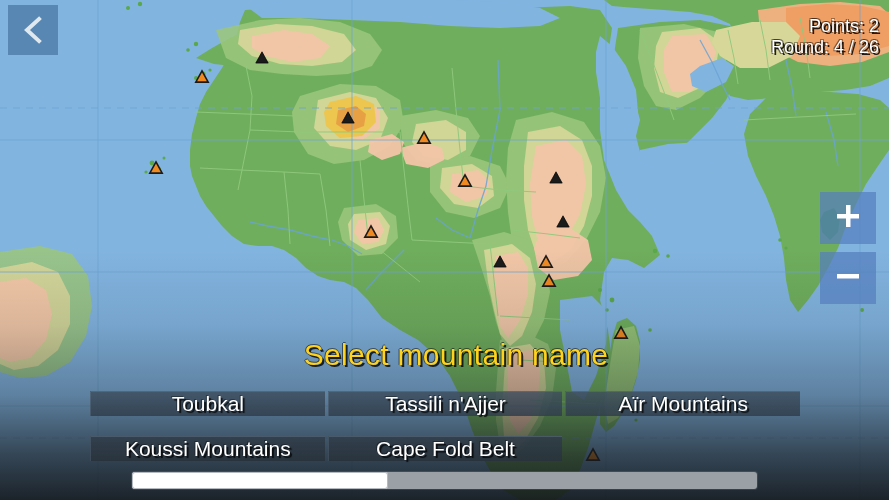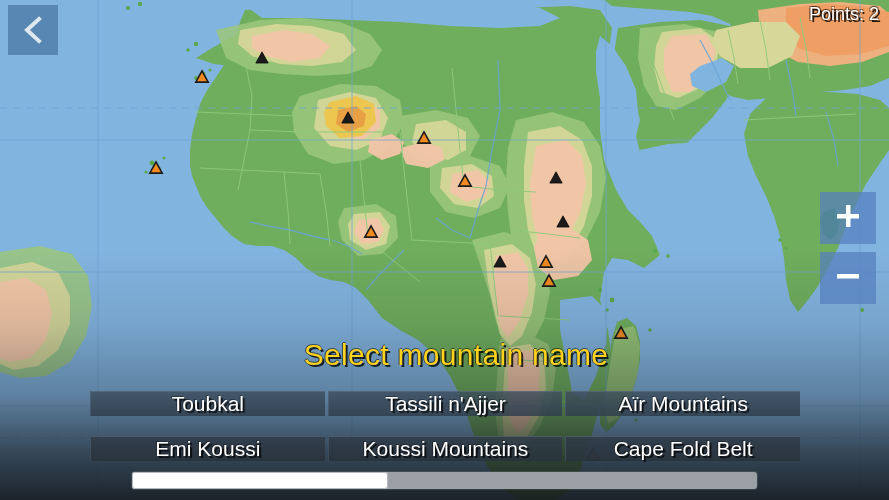--- a/index.html
+++ b/index.html
@@ -22,21 +22,21 @@
   
   #backbtn{position:absolute;left:8px;top:5px;width:50px;height:50px;
     background:rgba(70,118,160,.72);display:flex;align-items:center;justify-content:center;cursor:pointer;}
   #backbtn svg{display:block;}
   #timer{position:absolute;left:60px;top:6px;font-size:27px;color:#fff;
     font-family:"Liberation Sans Narrow","Liberation Sans",sans-serif;
     letter-spacing:.5px;
     text-shadow:2px 2px 0 rgba(0,0,0,.85),-1px -1px 0 rgba(0,0,0,.45),1px -1px 0 rgba(0,0,0,.45),-1px 1px 0 rgba(0,0,0,.45);}
 
   
-  #stats{position:absolute;right:10px;top:4px;text-align:right;line-height:1.18;}
+  #stats{position:absolute;right:10px;top:16px;text-align:right;line-height:1.18;}
   #stats div{color:#fff;font-size:18px;font-family:"Liberation Sans Narrow","Liberation Sans",sans-serif;
     text-shadow:2px 2px 0 rgba(0,0,0,.85),-1px -1px 0 rgba(0,0,0,.45),1px -1px 0 rgba(0,0,0,.45),-1px 1px 0 rgba(0,0,0,.45);}
 
   
   .zbtn{position:absolute;right:13px;width:56px;height:52px;background:rgba(84,126,190,.72);
     display:flex;align-items:center;justify-content:center;cursor:pointer;}
   #zoomin{top:192px;}
   #zoomout{top:252px;}
 
   
@@ -335,20 +335,21 @@
     <span>
       <svg width="24" height="30" viewBox="0 0 24 30">
         <polyline points="18,4 6,15 18,26" fill="none" stroke="#dfe8ef" stroke-width="4" stroke-linecap="square" stroke-linejoin="miter"></polyline>
       </svg>
     </span>
   </div>
 
 
   <div id="stats">
     <div>Points: 2</div>
+    <div>Round: 4 / 26</div>
   </div>
 
   <div id="zoomin" class="zbtn">
     <span>
       <svg width="30" height="30" viewBox="0 0 30 30">
         <rect x="13" y="4" width="4.5" height="22" fill="#fff"></rect>
         <rect x="4" y="13" width="22" height="4.5" fill="#fff"></rect>
       </svg>
     </span>
   </div>
@@ -359,21 +360,20 @@
       </svg>
     </span>
   </div>
 
   <div id="prompt">Select mountain name</div>
 
   <div id="answers">
     <div class="ans">Toubkal</div>
     <div class="ans">Tassili n'Ajjer</div>
     <div class="ans">Aïr Mountains</div>
-    <div class="ans row2">Emi Koussi</div>
     <div class="ans row2">Koussi Mountains</div>
     <div class="ans row2">Cape Fold Belt</div>
   </div>
 
   <div id="progwrap">
     <div id="progfill" style="width: 41%;"></div>
   </div>
 
 </div>
 

